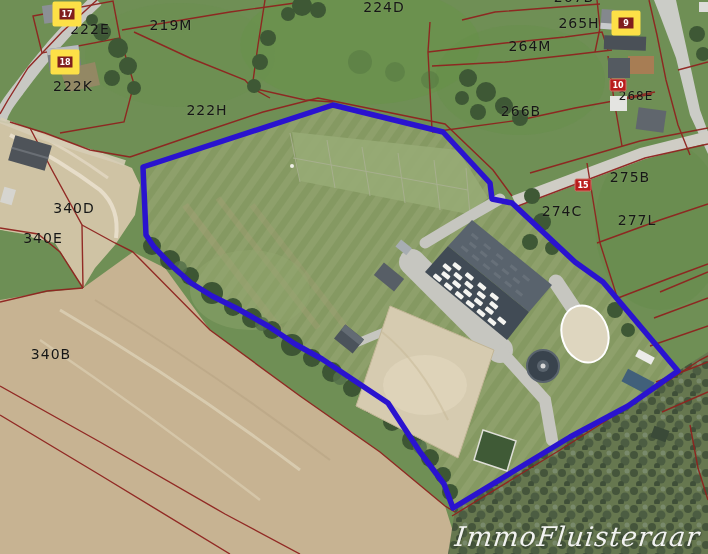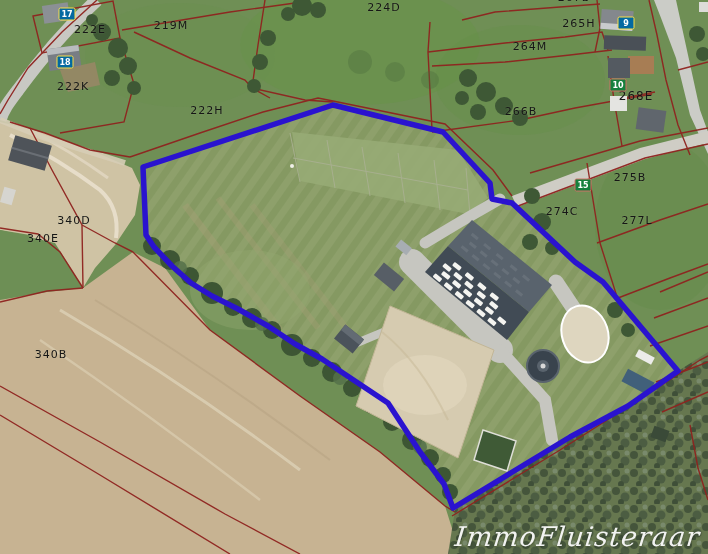--- a/index.html
+++ b/index.html
@@ -1,26 +1,26 @@
 <!DOCTYPE html>
 <html><head>
 <meta charset="utf-8">
 <style>
   html,body{margin:0;padding:0;background:#222;}
   #stage{position:relative;width:708px;height:554px;overflow:hidden;
          font-family:"DejaVu Sans","Liberation Sans",sans-serif;background:#6f8f55;}
   #stage svg{position:absolute;left:0;top:0;}
   .plabel{position:absolute;transform:translate(-50%,-50%);color:#161616;
-          font-size:11px;letter-spacing:1px;white-space:nowrap;
+          font-size:14px;letter-spacing:1px;white-space:nowrap;
           text-shadow:0 0 2px rgba(200,210,180,.25);}
   .marker{position:absolute;transform:translate(-50%,-50%);min-width:13px;height:11px;
           padding:0 1px;border-radius:2px;display:flex;align-items:center;justify-content:center;
           color:#fff;font-size:8px;font-weight:bold;line-height:1;}
-  .marker.dark{background:#0369a1;border:1px solid #fde047;}
-  .marker.red{background:#15803d;border:1px solid #cf7066;}
+  .marker.dark{background:#7f1d1d;border:7px solid #fde047;}
+  .marker.red{background:#b91c1c;border:1px solid #cf7066;}
   .watermark{position:absolute;right:8px;bottom:2px;color:rgba(255,255,255,.93);
              font-family:"DejaVu Serif","Liberation Serif",serif;font-style:italic;
              font-size:27px;letter-spacing:1px;transform:skewX(-6deg);
              text-shadow:0 1px 3px rgba(0,0,0,.35);}
 </style>
 </head>
 <body>
 
 <div id="stage">
 <svg width="708" height="554" viewBox="0 0 708 554">
@@ -319,21 +319,21 @@
 <div class="plabel" style="left:207px;top:110px">222H</div>
 <div class="plabel" style="left:384px;top:7px">224D</div>
 <div class="plabel" style="left:574px;top:-3px">267B</div>
 <div class="plabel" style="left:579px;top:23px">265H</div>
 <div class="plabel" style="left:530px;top:46px">264M</div>
 <div class="plabel" style="left:521px;top:111px">266B</div>
 <div class="plabel" style="left:636px;top:96px;font-size:12px">268E</div>
 <div class="plabel" style="left:630px;top:177px">275B</div>
 <div class="plabel" style="left:562px;top:211px">274C</div>
 <div class="plabel" style="left:637px;top:220px">277L</div>
-<div class="plabel" style="left:74px;top:220px">340D</div>
+<div class="plabel" style="left:74px;top:208px">340D</div>
 <div class="plabel" style="left:43px;top:238px">340E</div>
 <div class="plabel" style="left:51px;top:354px">340B</div>
 
 <div class="marker dark" style="left:67px;top:14px">17</div>
 <div class="marker dark" style="left:65px;top:62px">18</div>
 <div class="marker dark" style="left:626px;top:23px">9</div>
 <div class="marker red" style="left:618px;top:85px">10</div>
 <div class="marker red" style="left:583px;top:185px">15</div>
 
 <div class="watermark">ImmoFluisteraar</div>

